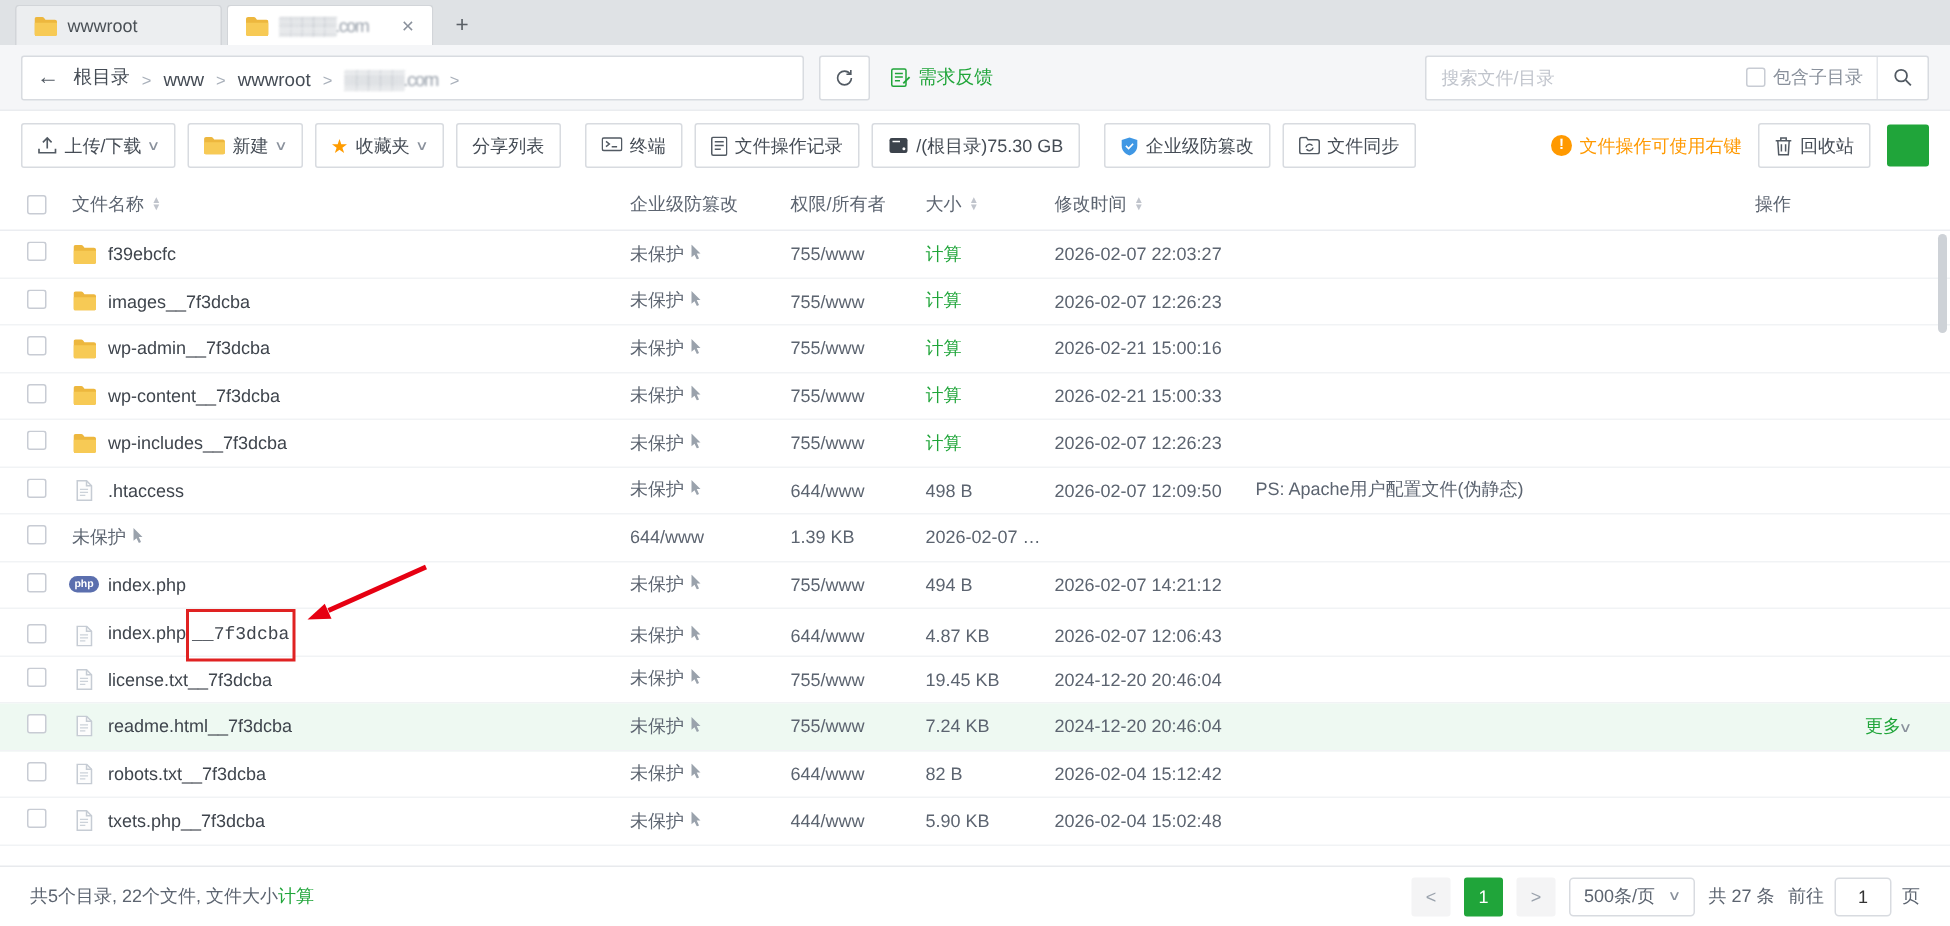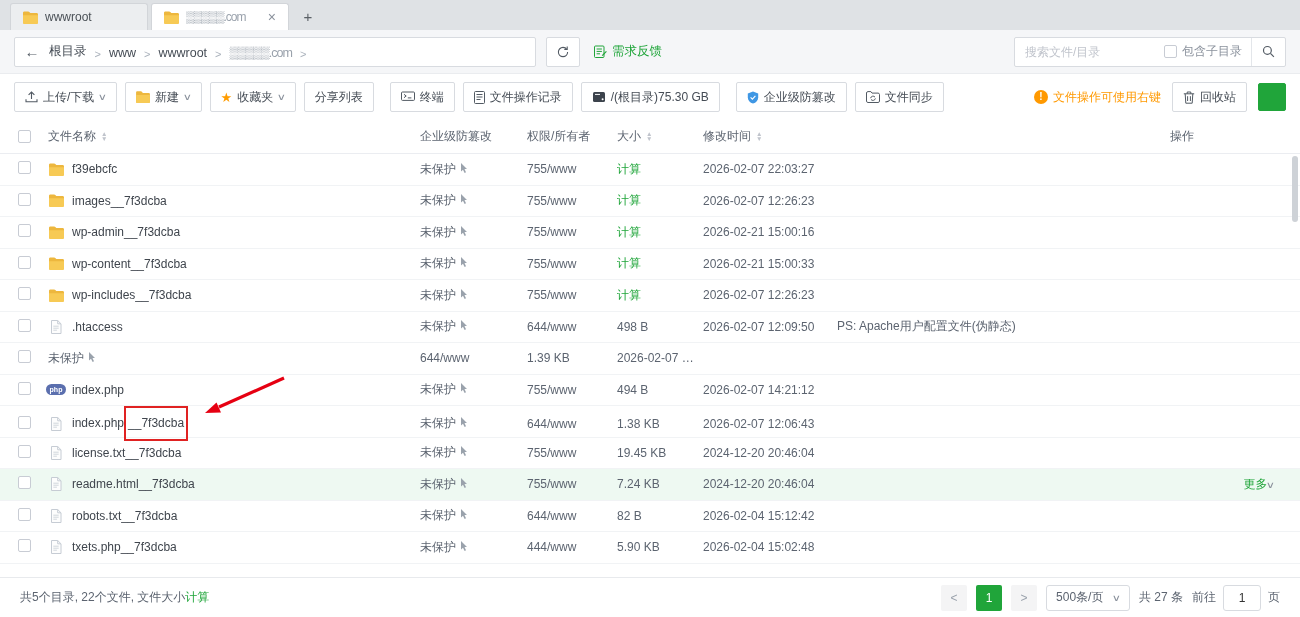--- a/index.html
+++ b/index.html
@@ -22,21 +22,21 @@
   .navbar { height:44px; background:#f5f6f8; border-bottom:1px solid #eaecef; display:flex; align-items:center; padding:0 14px; }
   .crumb-box { display:flex; align-items:center; height:30px; background:#fff; border:1px solid #d8dbe0; border-radius:2px; width:522px; }
   .back-btn { width:34px; height:100%; display:flex; align-items:center; justify-content:center; color:#525a63; font-size:15px; cursor:pointer; }
   .crumbs { display:flex; align-items:flex-end; gap:8px; color:#454c55; font-size:12.5px; }
   .crumb { cursor:pointer; }
   .crumb-sep { color:#aab1bb; font-size:11px; }
   .refresh-btn { width:34px; height:30px; border:1px solid #d8dbe0; background:#fff; border-radius:2px; margin-left:10px;
                  display:flex; align-items:center; justify-content:center; cursor:pointer; }
   .feedback { margin-left:14px; color:#20a53a; display:flex; align-items:center; gap:5px; font-size:12.5px; cursor:pointer; }
 
-  .search-group { margin-left:auto; display:flex; align-items:center; height:30px; background:#fff; border:1px solid #d8dbe0; border-radius:2px; width:272px; }
+  .search-group { margin-left:auto; display:flex; align-items:center; height:30px; background:#fff; border:1px solid #d8dbe0; border-radius:2px; width:336px; }
   .search-input { flex:1; min-width:0; border:none; outline:none; padding:0 10px; font-size:12px; color:#333; background:transparent; font-family:inherit; }
   .search-input::placeholder { color:#c0c4cc; }
   .subdir { display:flex; align-items:center; gap:5px; color:#8a919c; padding-right:9px; white-space:nowrap; cursor:pointer; }
   .cb { display:inline-block; width:13px; height:13px; border:1px solid #c8ccd4; border-radius:2px; background:#fff; flex:none; }
   .search-btn { width:34px; height:100%; border-left:1px solid #e3e6ea; display:flex; align-items:center; justify-content:center; cursor:pointer; }
 
   
   .toolbar { height:46px; display:flex; align-items:center; padding:0 14px; gap:8px; background:#fff; }
   .tbtn { height:30px; display:inline-flex; align-items:center; gap:5px; padding:0 10px; border:1px solid #d8dbe0; border-radius:2px;
           background:#fff; font-size:12px; color:#454c55; white-space:nowrap; cursor:pointer; font-family:inherit; }
@@ -60,21 +60,21 @@
   .trow.hovered { background:#eef9f2; }
   .cell { padding-right:8px; overflow:hidden; white-space:nowrap; text-overflow:ellipsis; }
   .c-cb, .h-cb { padding-left:18px; }
   .c-name { display:flex; align-items:center; overflow:visible; }
   .fic { display:inline-flex; width:16px; justify-content:center; flex:none; }
   .fname { color:#3f454d; margin-left:8px; cursor:pointer; }
   .php-badge { background:#5b6fae; color:#fff; font-size:7px; font-weight:bold; border-radius:7px; padding:2px 4px; line-height:1; }
   .hand { margin-left:4px; display:inline-flex; }
   .green { color:#20a53a; cursor:pointer; text-decoration:none; }
   .c-act { text-align:right; padding-right:26px; }
-  .redbox { border:2px solid #e02222; padding:8px 2px; display:inline-block; line-height:15px; }
+  .redbox { border:2px solid #e02222; padding:8px 2px; display:inline-block; line-height:15px;font-family:Liberation Mono, monospace; }
 
   .vscroll { position:absolute; right:2px; top:156px; width:6px; height:408px; }
   .vthumb { width:6px; height:66px; background:#ced2d7; border-radius:3px; }
 
   
   .annot { position:absolute; left:0; top:0; width:1300px; height:617px; pointer-events:none; z-index:50; }
 
   
   .footer { position:absolute; left:0; right:0; bottom:0; height:40px; border-top:1px solid #e8eaed; background:#fff;
             display:flex; align-items:center; padding:0 20px; color:#5c6470; }
@@ -447,21 +447,21 @@
             </svg>
           </span>
           <span class="fname">index.php<span class="redbox">__7f3dcba</span></span>
         </div>
         <div class="cell"><span>未保护</span><span class="hand">
             <svg width="8" height="10" viewBox="0 0 8 10">
               <path d="M1 0l6 6H4.5L6 9.3 4.6 10 3 6.8 1 8.5z" fill="#9aa2ac"></path>
             </svg>
           </span></div>
         <div class="cell">644/www</div>
-        <div class="cell">1.38 KB</div>
+        <div class="cell">4.87 KB</div>
         <div class="cell">2026-02-07 12:06:43</div>
         <div class="cell"></div>
         <div class="cell c-act"></div>
       </div>
       <div class="tgrid trow">
         <div class="cell c-cb"><span class="cb"></span></div>
         <div class="cell c-name">
           <span class="fic">
             <svg width="12" height="14" viewBox="0 0 12 14">
               <path d="M1.5.5h6.2l3.3 3.3v9.7H1.5z" fill="#fdfdfd" stroke="#c6ccd4"></path>

